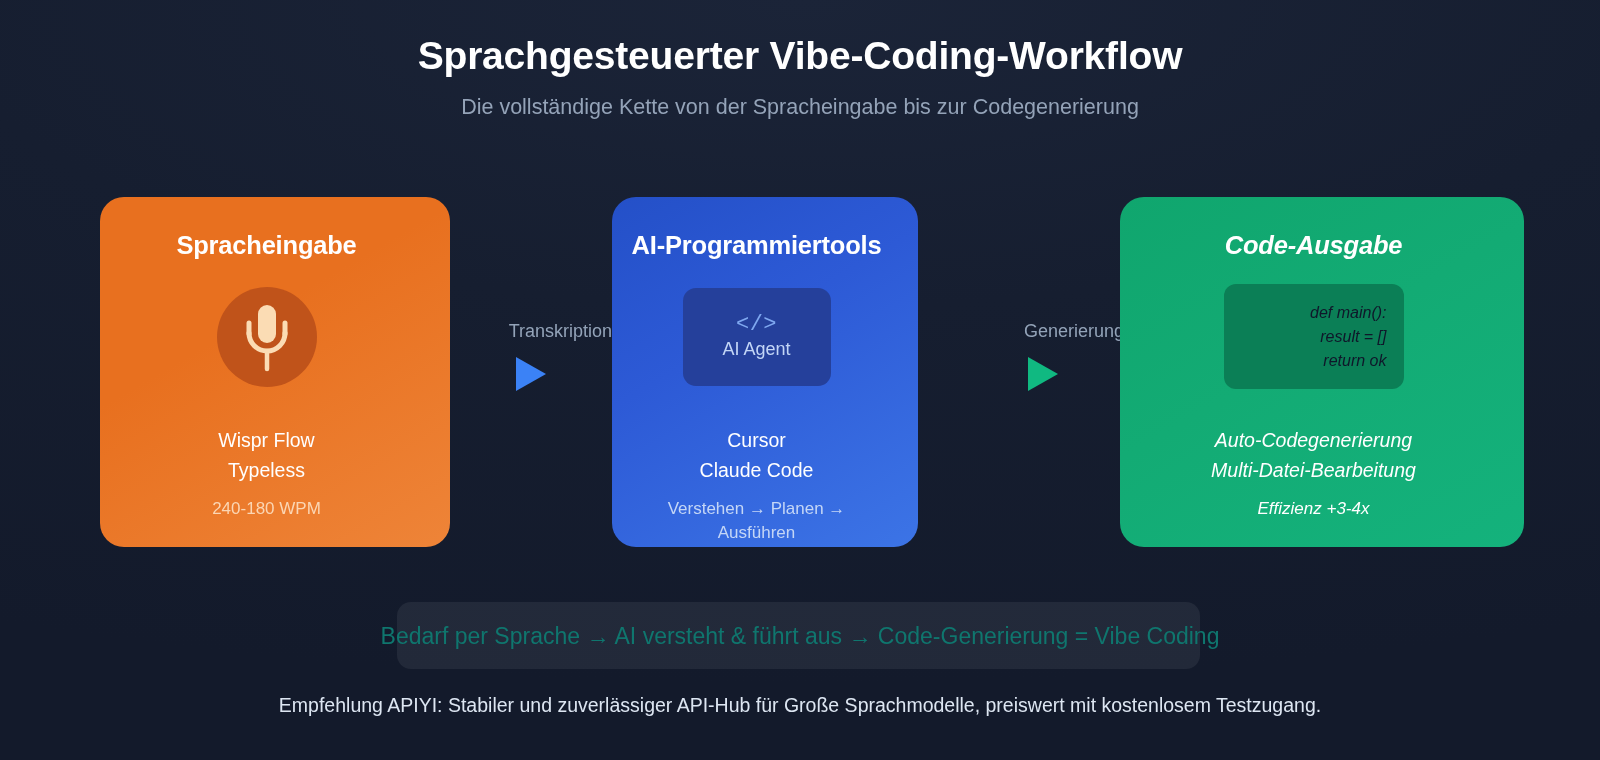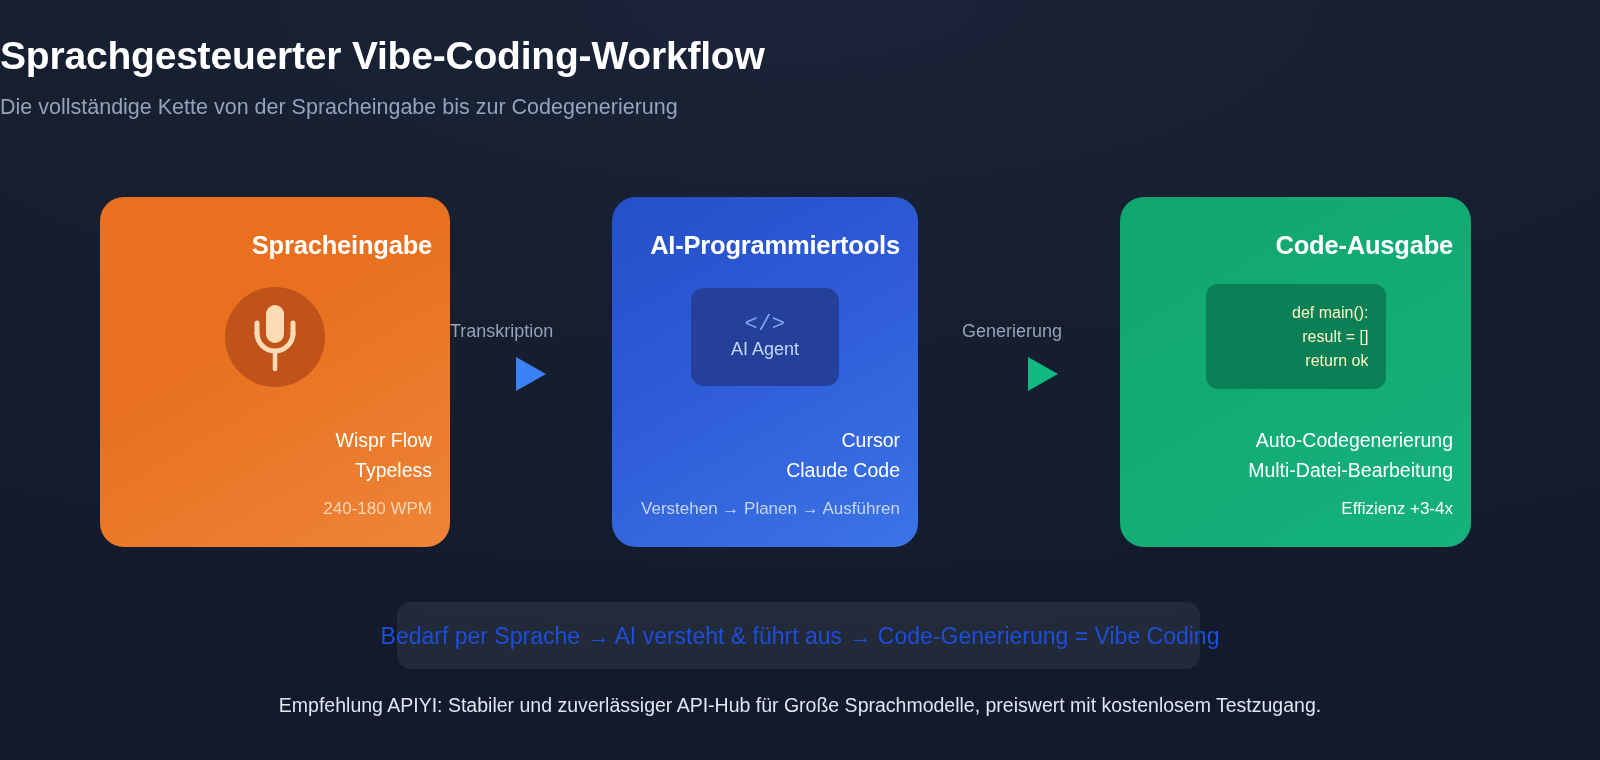--- a/index.html
+++ b/index.html
@@ -9,21 +9,21 @@
   }
   body {
     background:
       radial-gradient(ellipse 120% 90% at 50% 0%, #1b2438 0%, #161e30 45%, #131a2b 100%);
     font-family:"Liberation Sans", sans-serif;
     color:#ffffff;
     position:relative;
   }
 
   
-  .header { width:100%; padding-top:34px; }
+  .header { width:100%; text-align:center; padding-top:34px; }
   .page-title {
     font-size:39px;
     font-weight:bold;
     letter-spacing:-0.2px;
     color:#ffffff;
     line-height:1.15;
   }
   .page-subtitle {
     margin-top:16px;
     font-size:21.5px;
@@ -37,30 +37,30 @@
     left:0; right:0;
     top:197px;
     height:350px;
   }
 
   .card {
     position:absolute;
     top:0;
     height:350px;
     border-radius:24px;
-    padding:34px 18px 0 18px;
-    text-align:right;
+    padding:34px 35px 0 18px;
+    text-align:center;
     overflow:hidden;
   }
   .card-1 { left:100px;  width:350px;
     background:linear-gradient(150deg, #e8701f 0%, #e8701f 38%, #ee8438 100%); }
   .card-2 { left:612px;  width:306px;
     background:linear-gradient(150deg, #2450c8 0%, #2d5ad6 40%, #3c74e6 100%); }
-  .card-3 { left:1120px; width:351px;
-    background:linear-gradient(150deg, #10a66e 0%, #13ab74 45%, #14b27c 100%); }
+  .card-3 { left:1120px; width:404px;
+    background:linear-gradient(150deg, #10a66e 0%, #13ab74 45%, #14b27c 100%);font-style:italic; }
 
   .card-title {
     font-size:25.5px;
     font-weight:bold;
     color:#ffffff;
     letter-spacing:-0.2px;
   }
 
   
   .card-visual {
@@ -107,21 +107,21 @@
     width:180px; height:105px;
     border-radius:12px;
     background:#0b7f56;
     display:flex; flex-direction:column;
     align-items:flex-end; justify-content:center;
     padding-right:17px;
     gap:1px;
   }
   .code-line {
     font-size:16px;
-    color:#fef9c3;
+    color:#0f172a;
     line-height:1.45;
     white-space:pre;
     margin-left:11px;
   }
 
   
   .card-lines { margin-top:37px; }
   .card-line {
     font-size:19.5px;
     color:#ffffff;
@@ -142,21 +142,21 @@
     top:0;
     width:162px;
     height:350px;
   }
   .connector-1 { left:450px; }
   .connector-2 { left:962px; }
   .connector-label {
     position:absolute;
     top:124px;
     width:100%;
-    text-align:left;
+    text-align:right;
     font-size:18px;
     color:#93a3b8;
     white-space:nowrap;
   }
   .arrow {
     position:absolute;
     top:160px;
     left:50%;
     transform:translateX(-50%);
     width:0; height:0;
@@ -175,21 +175,21 @@
     height:67px;
     background:rgba(255,255,255,0.065);
     border-radius:14px;
   }
   .summary-text {
     position:absolute;
     left:0; right:0;
     top:614px;
     text-align:center;
     font-size:23px;
-    color:#1d4ed8;
+    color:#0f766e;
     white-space:nowrap;
     line-height:44px;
   }
 
   
   .footer-note {
     position:absolute;
     left:0; right:0;
     top:694px;
     text-align:center;

